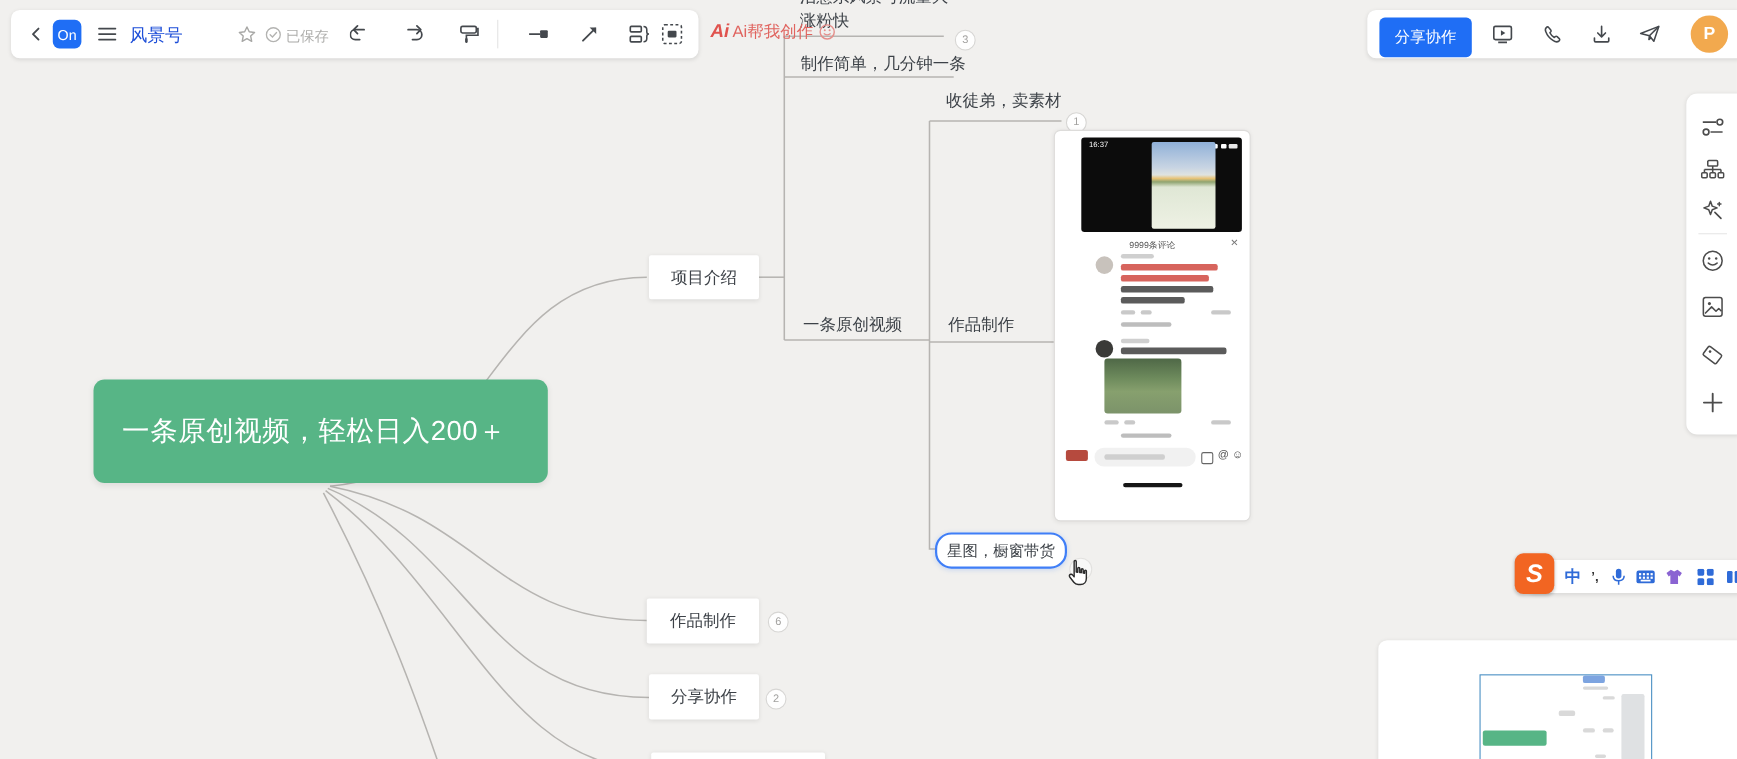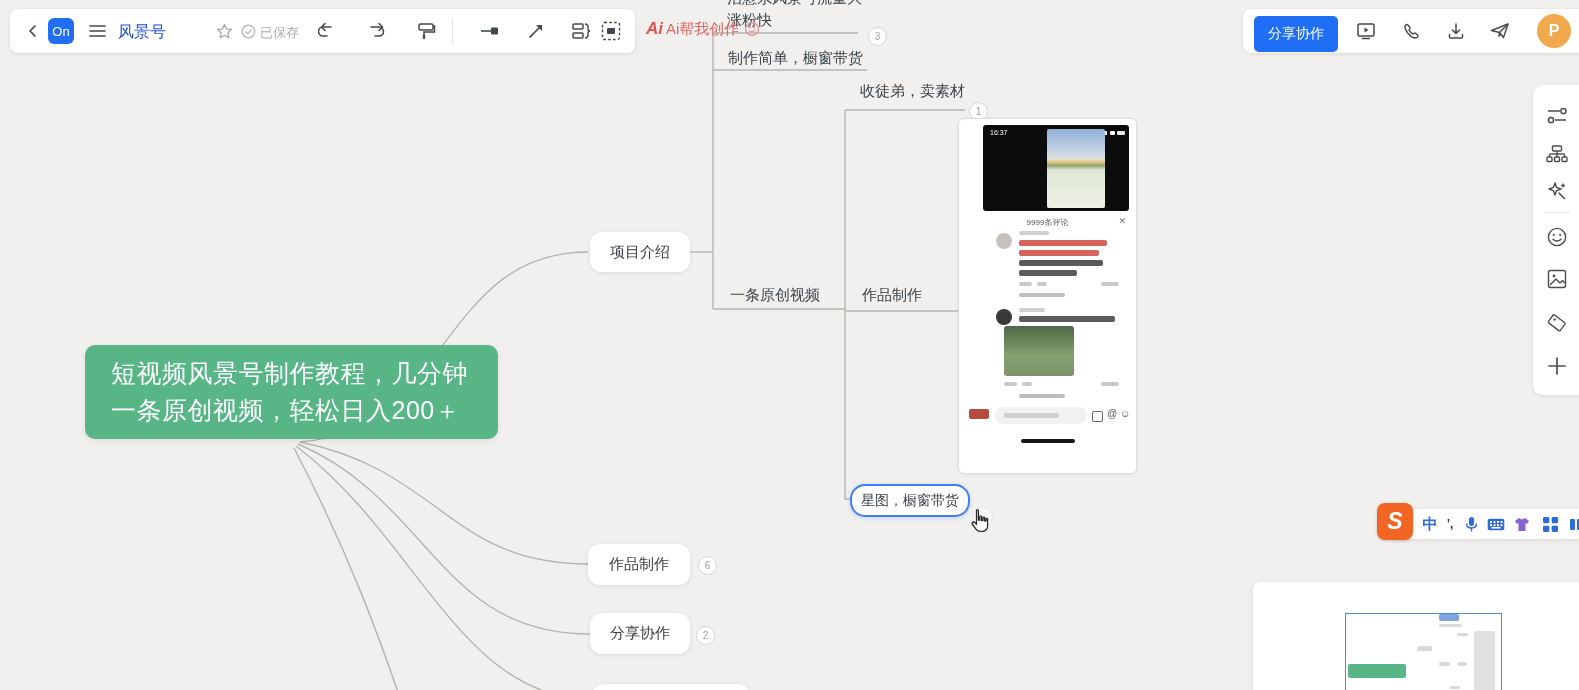--- a/index.html
+++ b/index.html
@@ -5,21 +5,21 @@
   html,body{margin:0;padding:0;}
   body{font-family:"Liberation Sans","DejaVu Sans",sans-serif;}
   #stage{position:relative;width:1579px;height:690px;background:#f1f0ee;overflow:hidden;}
   .abs{position:absolute;}
   
   .bar{position:absolute;background:#fff;border-radius:8px;box-shadow:0 1px 4px rgba(0,0,0,.10);}
   .tbtn{position:absolute;display:flex;align-items:center;justify-content:center;color:#44484d;cursor:pointer;}
   .tbtn svg{display:block;}
   .vdiv{position:absolute;width:1px;background:#e4e4e4;}
   
-  .nodebox{position:absolute;background:#fff;border-radius:12px;box-shadow:0 1px 5px rgba(0,0,0,.09);
+  .nodebox{position:absolute;background:#fff;border-radius:2px;box-shadow:0 1px 5px rgba(0,0,0,.09);
     display:flex;align-items:center;justify-content:center;font-size:15px;color:#3d4248;}
   .nodetext{position:absolute;font-size:15px;color:#3d4248;white-space:nowrap;}
   .badge{position:absolute;width:17px;height:17px;border-radius:50%;background:rgba(255,255,255,.92);
     border:1px solid #d7d6d4;color:#a2a19f;font-size:10px;display:flex;align-items:center;justify-content:center;}
   .center-node{position:absolute;left:85px;top:345px;width:413px;height:94px;background:#57b586;border-radius:10px;
     color:#fff;display:flex;flex-direction:column;justify-content:center;padding-left:26px;box-sizing:border-box;
     font-size:25px;line-height:37px;letter-spacing:.5px;box-shadow:0 2px 6px rgba(0,0,0,.08);}
   .selected{border:2px solid #3f7ef7 !important;box-shadow:0 1px 5px rgba(63,126,247,.25);}
   
   .ph-bar{position:absolute;border-radius:2px;}
@@ -46,31 +46,30 @@
       <path d="M713 33 H858"></path>
       <path d="M713 70 H867"></path>
       <path d="M713 309 H845"></path>
       <path d="M845 110 V499 H851"></path>
       <path d="M845 110 H965"></path>
       <path d="M845 311 H958"></path>
     </g>
   </svg>
 
   <div class="center-node">
-    <span>短视频风景号制作教程，几分钟</span>
     <span>一条原创视频，轻松日入200＋</span>
   </div>
 
   <div class="nodetext" style="left:727px;top:-13px;line-height:22px">
     <div>治愈系风景号流量大</div>
     <div>涨粉快</div>
   </div>
   <div class="badge" style="left:868px;top:27px">3</div>
 
-  <div class="nodetext" style="left:728px;top:49px">制作简单，橱窗带货</div>
+  <div class="nodetext" style="left:728px;top:49px">制作简单，几分钟一条</div>
 
   <div class="nodebox" style="left:590px;top:232px;width:100px;height:40px">项目介绍</div>
 
   <div class="nodetext" style="left:860px;top:82px">收徒弟，卖素材</div>
   <div class="badge" style="left:969px;top:102px">1</div>
 
   <div class="nodetext" style="left:730px;top:286px">一条原创视频</div>
   <div class="nodetext" style="left:862px;top:286px">作品制作</div>
 
   <div class="nodebox selected" style="left:850px;top:484px;width:116px;height:29px;border-radius:15px;font-size:14px">星图，橱窗带货</div>

